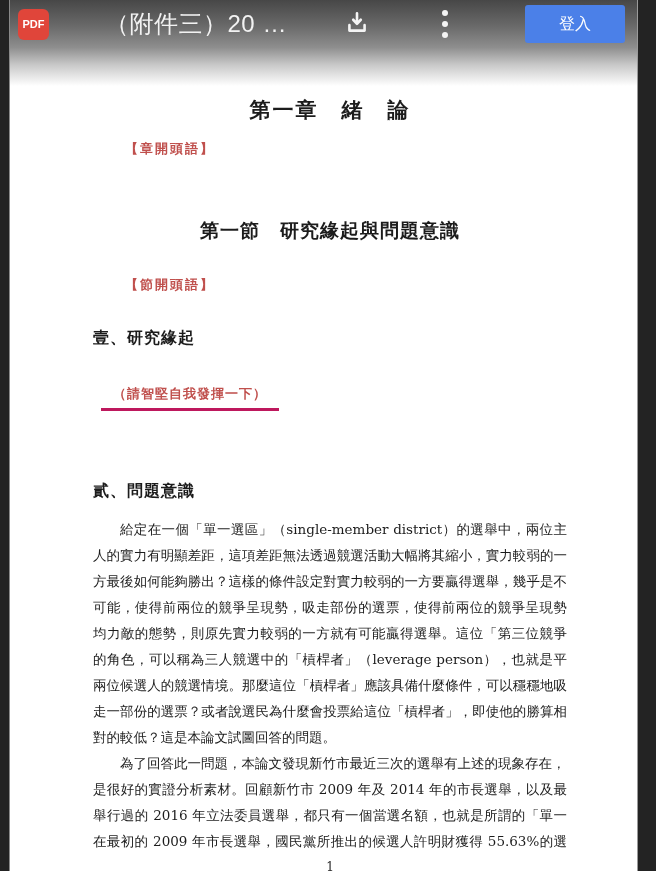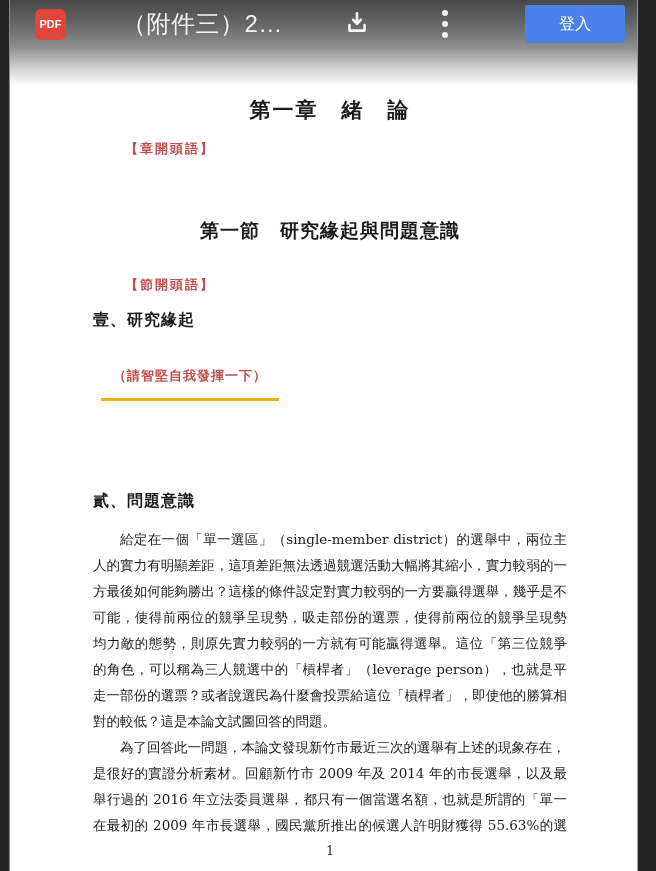--- a/index.html
+++ b/index.html
@@ -16,21 +16,21 @@
   .page {
     position: absolute; left: 10px; right: 19px; top: 0; bottom: 0;
     background: #ffffff;
   }
 
   
   .toolbar {
     position: absolute; top: 0; left: 0; right: 0; height: 48px;
     background: linear-gradient(180deg, #474747 0%, #6a6a6a 55%, #8f8f8f 100%);
     display: flex; align-items: center;
-    padding: 0 10px 0 25px;
+    padding: 0 10px 0 8px;
     z-index: 3;
     gap: 44px;
   }
   .toolbar-shadow {
     position: absolute; top: 48px; left: 0; right: 0; height: 38px;
     background: linear-gradient(180deg, #909090 0%, #c9c9c9 45%, #ffffff 100%);
     z-index: 2;
   }
   .pdf-badge {
     width: 31px; height: 31px; border-radius: 6px;
@@ -81,29 +81,29 @@
   }
   .chapter-note { margin-top: 16px; }
   .section-title {
     text-align: center; font-size: 19px; font-weight: bold;
     letter-spacing: 1px; margin-top: 60px;
   }
   .section-note { margin-top: 32px; }
   .h-num {
     font-size: 16px; font-weight: bold; letter-spacing: 1px;
   }
-  .heading1 { margin-top: 16px; }
+  .heading1 { margin-top: 34px; }
   .fill-note {
     margin-top: 34px; margin-left: 8px;
     width: 178px; text-align: center;
-    border-bottom: 3px solid #eab308;
-    padding-bottom: 13px;
+    border-bottom: 3px solid #be185d;
+    padding-bottom: 5px;
   }
   .fill-note span { font-size: 13px; font-weight: bold; letter-spacing: 1px; }
-  .heading2 { margin-top: 90px; }
+  .heading2 { margin-top: 70px; }
   .body-text { margin-top: 14px; }
   .line {
     font-size: 13.5px; line-height: 26px; height: 26px;
     white-space: nowrap; overflow: hidden;
     color: #1c1c1c;
   }
   .line.j { text-align: justify; text-align-last: justify; white-space: normal; }
   .line.indent { text-indent: 2em; }
   .page-num {
     text-align: center; font-size: 12px; margin-top: 6px; color: #2a2a2a;
@@ -157,20 +157,21 @@
 
     <div class="h-num heading2">貳、問題意識</div>
 
     <div class="body-text">
       <p class="line j indent">給定在一個「單一選區」（single-member district）的選舉中，兩位主要候選</p>
       <p class="line j">人的實力有明顯差距，這項差距無法透過競選活動大幅將其縮小，實力較弱的一</p>
       <p class="line j">方最後如何能夠勝出？這樣的條件設定對實力較弱的一方要贏得選舉，幾乎是不</p>
       <p class="line j">可能，使得前兩位的競爭呈現勢，吸走部份的選票，使得前兩位的競爭呈現勢</p>
       <p class="line j">均力敵的態勢，則原先實力較弱的一方就有可能贏得選舉。這位「第三位競爭者」</p>
       <p class="line j">的角色，可以稱為三人競選中的「槓桿者」（leverage person），也就是平衡了前</p>
+      <p class="line j">兩位候選人的競選情境。那麼這位「槓桿者」應該具備什麼條件，可以穩穩地吸</p>
       <p class="line j">走一部份的選票？或者說選民為什麼會投票給這位「槓桿者」，即使他的勝算相</p>
       <p class="line">對的較低？這是本論文試圖回答的問題。</p>
     </div>
 
     <div>
       <p class="line indent">為了回答此一問題，本論文發現新竹市最近三次的選舉有上述的現象存在，</p>
       <p class="line j">是很好的實證分析素材。回顧新竹市 2009 年及 2014 年的市長選舉，以及最近剛</p>
       <p class="line j">舉行過的 2016 年立法委員選舉，都只有一個當選名額，也就是所謂的「單一選區」。</p>
       <p class="line j">在最初的 2009 年市長選舉，國民黨所推出的候選人許明財獲得 55.63%的選票，而</p>
     </div>

